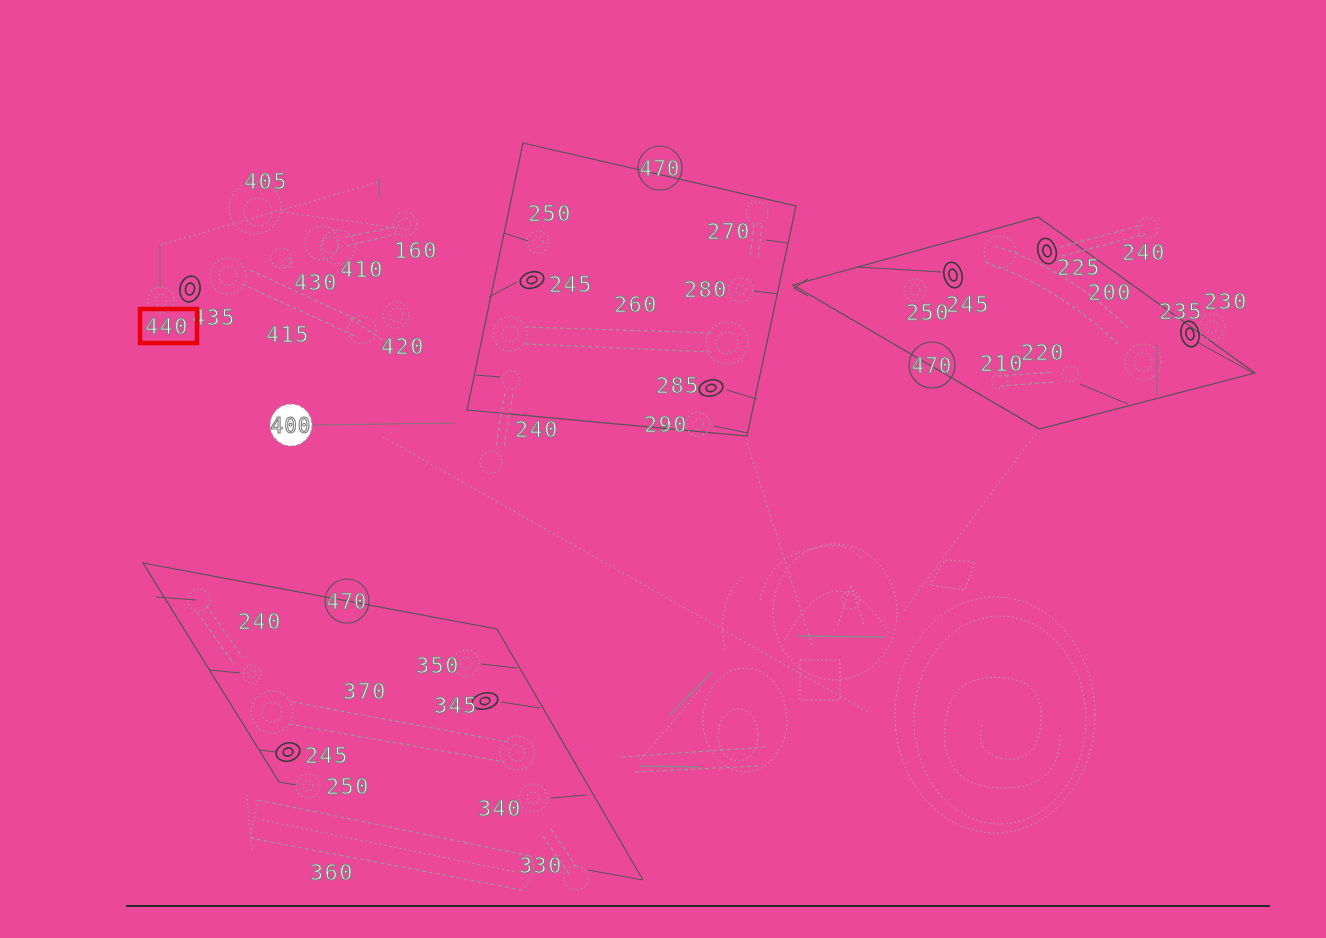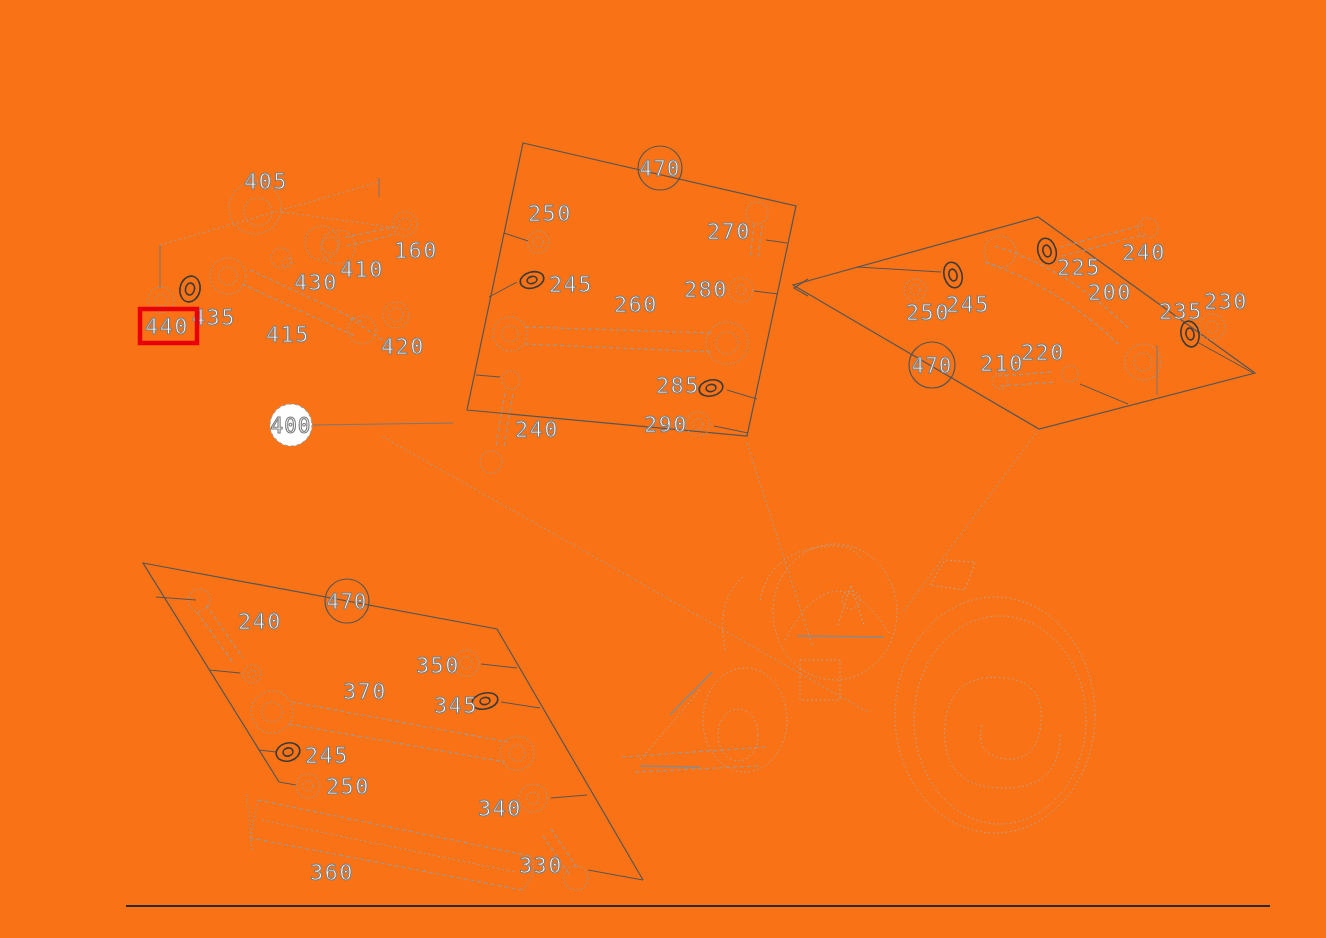--- a/index.html
+++ b/index.html
@@ -1,16 +1,16 @@
 <!DOCTYPE html>
 <html><head>
 <meta charset="utf-8">
 <style>
   html,body{margin:0;padding:0;background:#ffffff;}
-  .stage{position:relative;width:1326px;height:938px;background:#f97316;overflow:hidden;}
+  .stage{position:relative;width:1326px;height:938px;background:#ec4899;overflow:hidden;}
   svg{display:block;}
   .lbl{font-family:"DejaVu Sans Mono",monospace;font-size:22px;letter-spacing:1.5px;
        fill:#ffffff;stroke:#7d7d7d;stroke-width:1.1px;text-anchor:middle;}
   .ref{font-family:"DejaVu Sans Mono",monospace;font-size:21px;letter-spacing:1px;
        fill:#ffffff;stroke:#7d7d7d;stroke-width:1.1px;text-anchor:middle;}
   .edge{stroke:#555;stroke-width:1.2;fill:none;}
   .tick{stroke:#555;stroke-width:1;fill:none;}
   .dot{stroke:#9a9a9a;stroke-width:1.1;fill:none;stroke-dasharray:1.5 2.6;}
   .dash{stroke:#9a9a9a;stroke-width:1.1;fill:none;stroke-dasharray:4 3;}
   .dark{stroke:#3a3a3a;stroke-width:1.6;fill:none;}

